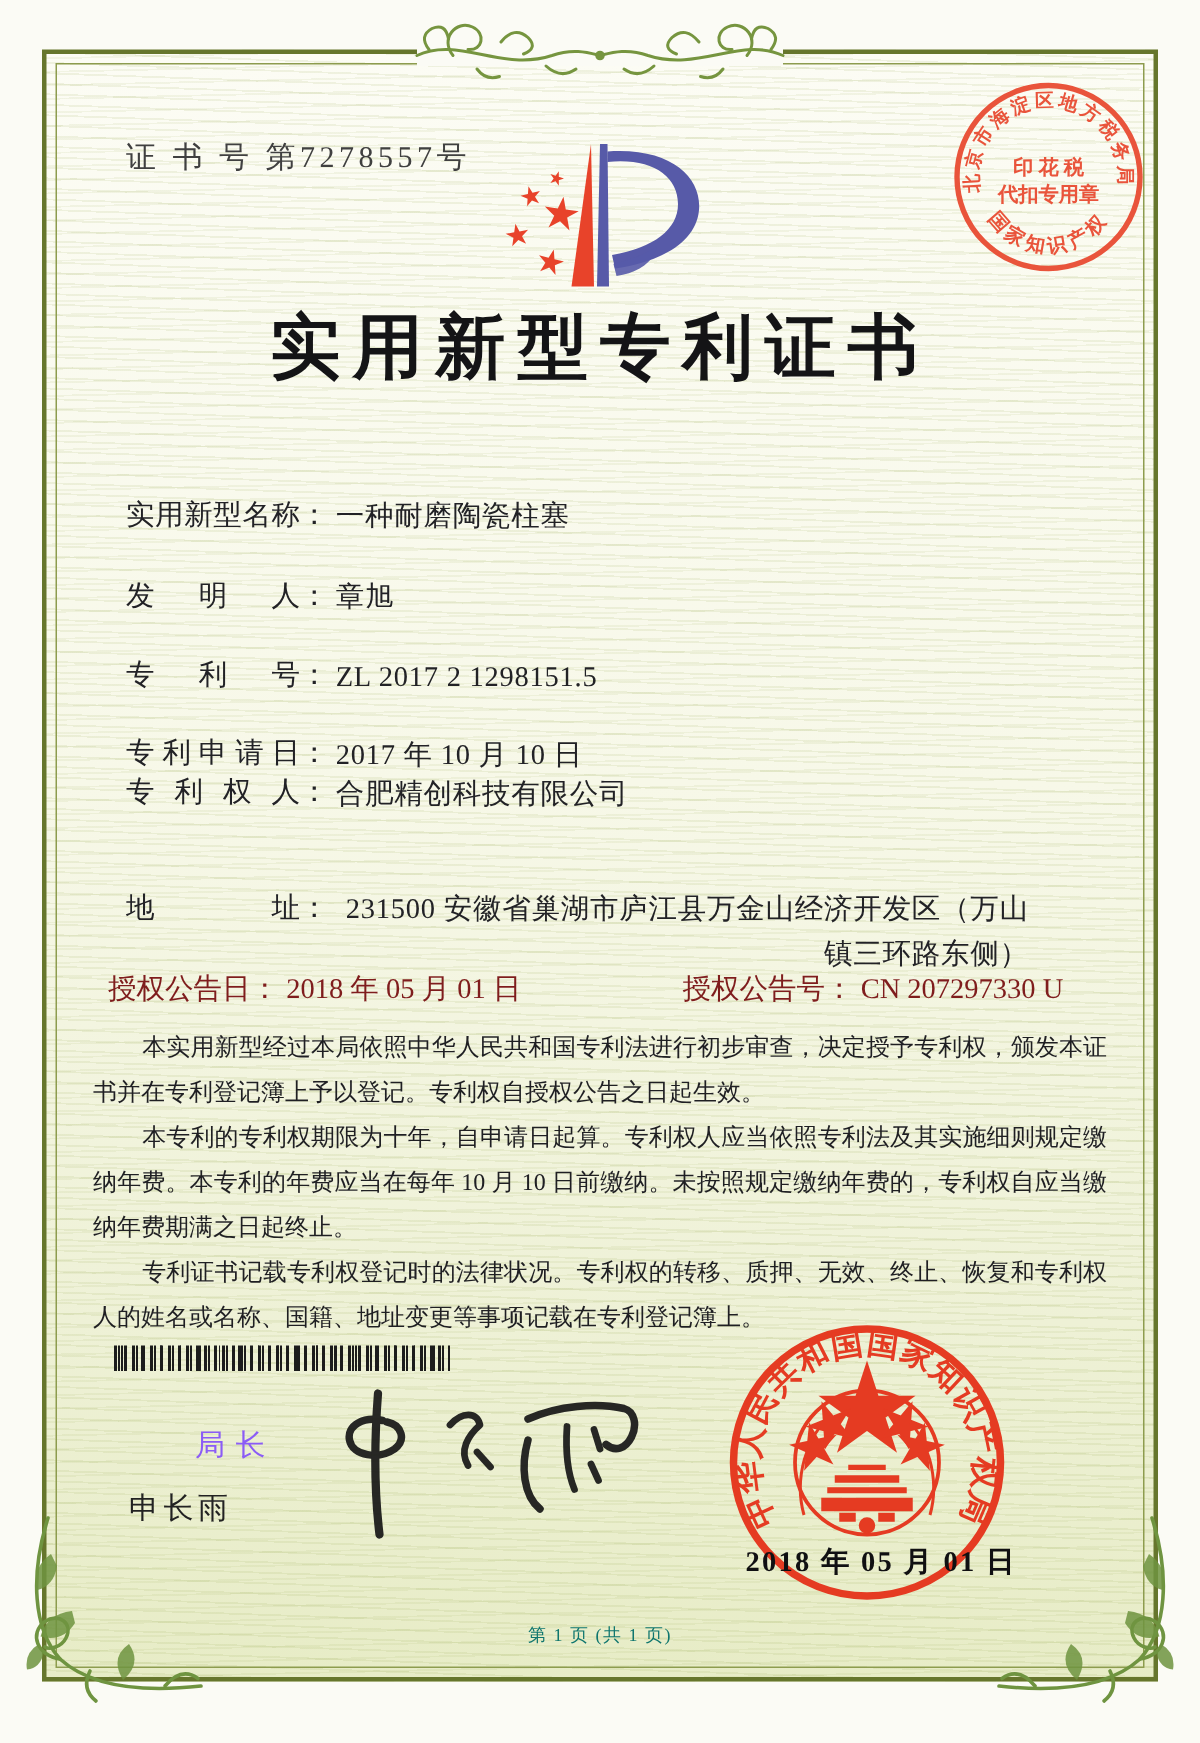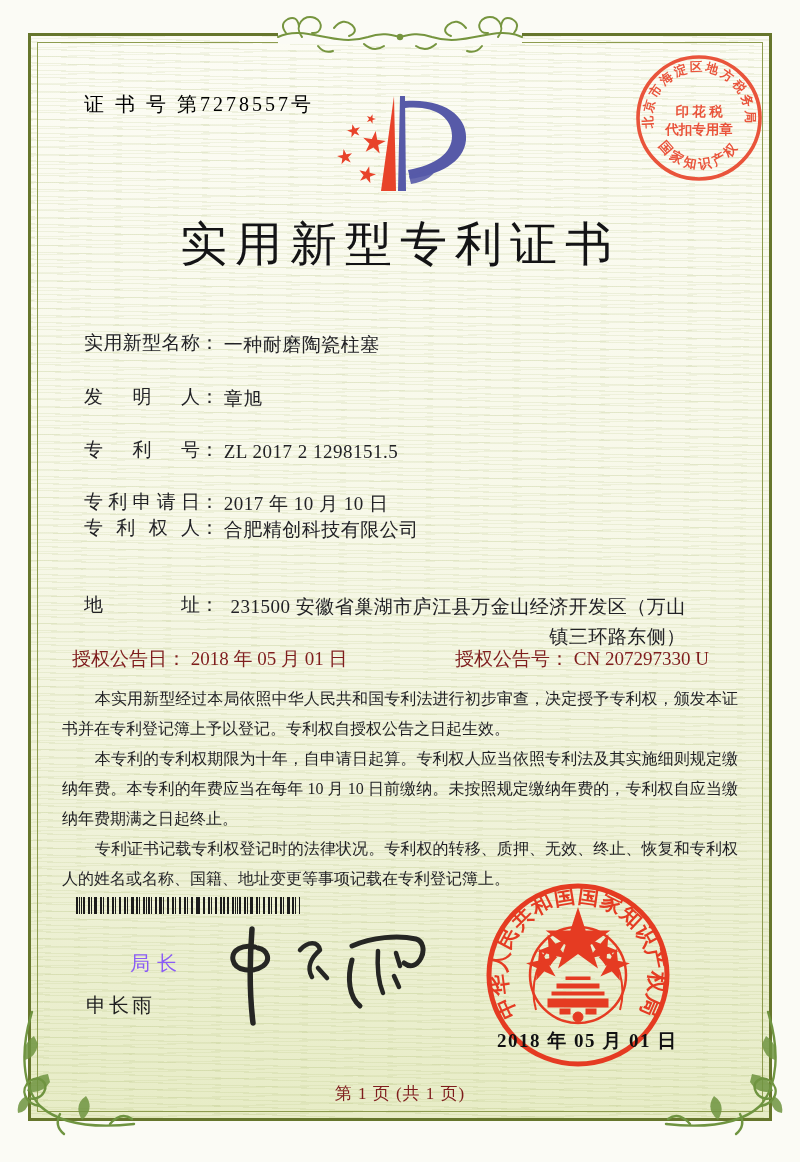--- a/index.html
+++ b/index.html
@@ -12,43 +12,43 @@
   .cert-bg{
     position:absolute;left:28px;top:33px;width:744px;height:1088px;
     background:
       repeating-linear-gradient(2deg, rgba(150,168,80,.13) 0 1.2px, rgba(0,0,0,0) 1.2px 7px),
       repeating-linear-gradient(-1.3deg, rgba(150,168,80,.10) 0 1.2px, rgba(0,0,0,0) 1.2px 9px),
       linear-gradient(180deg,#fcfcf4 0%,#f7f8e8 45%,#eef1d6 78%,#e7ecc6 100%);
   }
   .border-outer{position:absolute;left:28px;top:33px;width:738px;height:1082px;border:3px solid #66762c;}
   .border-inner{position:absolute;left:37px;top:42px;width:724px;height:1068px;border:1px solid #8d9c4e;}
   .orn{position:absolute;}
-  .cert-no{position:absolute;left:84px;top:91px;font-size:20px;letter-spacing:3px;color:#000000;}
-  .title{position:absolute;left:0;top:213px;width:800px;text-align:center;
-    font-size:47px;font-weight:400;letter-spacing:8px;color:#141416;}
+  .cert-no{position:absolute;left:84px;top:91px;font-size:20px;letter-spacing:3px;color:#404040;}
+  .title{position:absolute;left:0;top:200px;width:800px;text-align:center;
+    font-size:47px;font-weight:700;letter-spacing:8px;color:#141416;}
   .field{position:absolute;left:84px;font-size:19px;color:#222226;}
   .flabel{display:inline-block;width:116px;text-align:justify;text-align-last:justify;vertical-align:top;}
   .fcolon{vertical-align:top;}
   .fvalue{display:inline-block;vertical-align:top;letter-spacing:.5px;line-height:30px;text-align:right;}
   .fvalue.addr{width:462px;}
   .grant{position:absolute;top:646px;font-size:19px;color:#7f1d1d;}
   .paras{position:absolute;left:62px;top:684px;width:676px;font-size:16px;line-height:30px;
     text-align:justify;color:#1f1f23;}
   .paras p{margin:0;text-indent:2.05em;}
   .barcode{position:absolute;left:76px;top:897px;width:224px;height:17px;
     background:
       repeating-linear-gradient(90deg,#1c1c1c 0 2px,rgba(0,0,0,0) 2px 3px,#1c1c1c 3px 4px,rgba(0,0,0,0) 4px 7px,#1c1c1c 7px 9px,rgba(0,0,0,0) 9px 12px),
       repeating-linear-gradient(90deg,rgba(0,0,0,0) 0 5px,#1c1c1c 5px 6px,rgba(0,0,0,0) 6px 13px);
   }
   .signer-title{position:absolute;left:86px;top:950px;font-size:20px;letter-spacing:7px;color:#8b5cf6;margin-left:44px;}
   .signer-name{position:absolute;left:86px;top:992px;font-size:20px;letter-spacing:3px;color:#222;}
   .seal-date{position:absolute;left:497px;top:1028px;font-size:19px;font-weight:700;
     letter-spacing:1.5px;color:#101012;}
-  .footer{position:absolute;left:0;top:1082px;width:800px;text-align:center;font-size:17px;
-    letter-spacing:1px;color:#7f1d1d;}
+  .footer{position:absolute;left:0;top:1082px;width:800px;text-align:center;font-size:12px;
+    letter-spacing:1px;color:#0f766e;}
   .stamp-text{font-family:"Liberation Serif","DejaVu Serif",serif;font-weight:700;}
 </style>
 </head>
 <body>
 
 <div class="page">
 
   <div class="cert-bg"></div>
   <div class="border-outer"></div>
   <div class="border-inner"></div>

